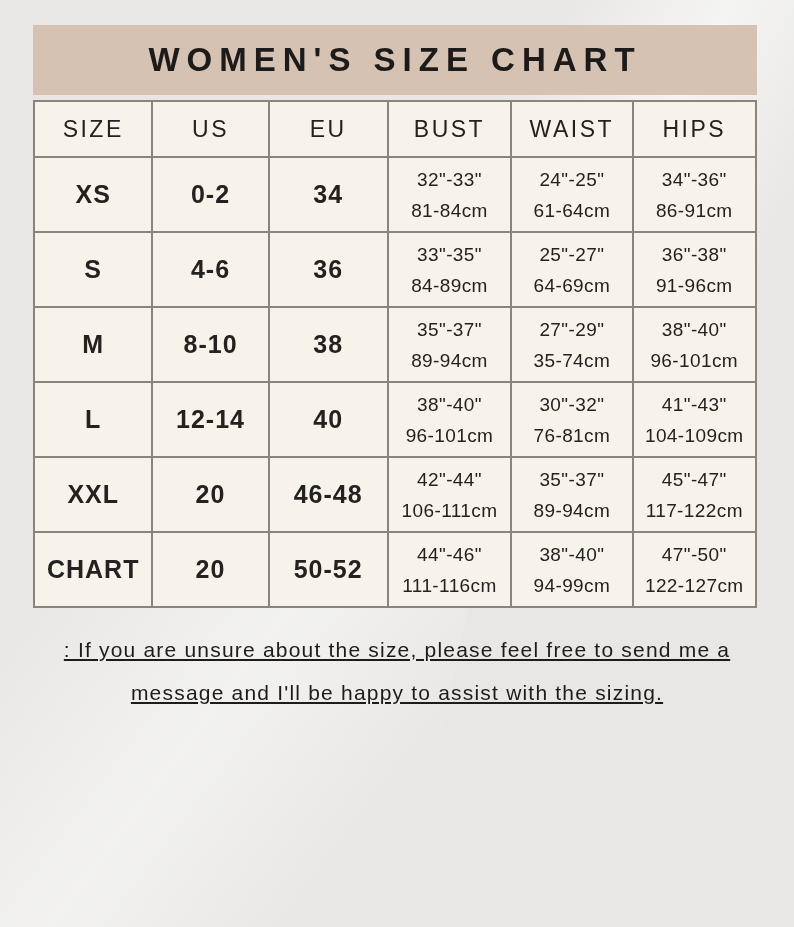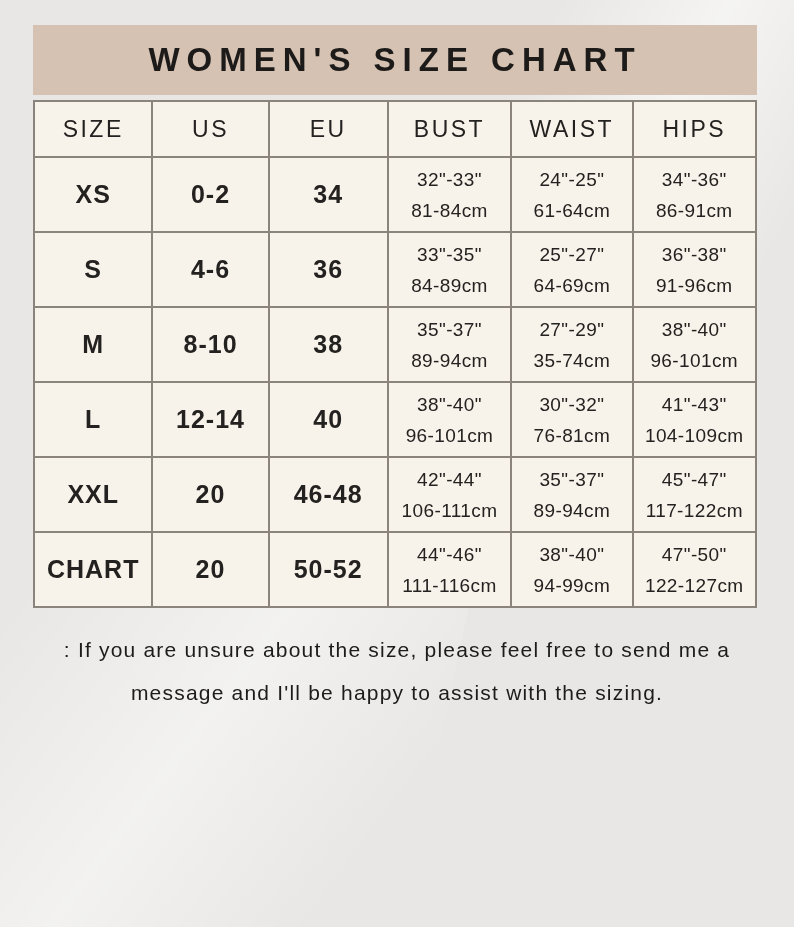--- a/index.html
+++ b/index.html
@@ -93,21 +93,21 @@
   .footer {
     position: relative;
     z-index: 1;
     margin-top: 20px;
     text-align: center;
     font-size: 21px;
     letter-spacing: 1.2px;
     line-height: 43px;
     color: #1d1c1a;
   }
-  .footer p { margin: 0; }
+  .footer p { margin: 0; text-decoration: underline; }
 </style>
 </head>
 <body>
 
 <div class="sheet">
 
   <div class="banner">
     <h1>WOMEN'S SIZE CHART</h1>
   </div>
 

